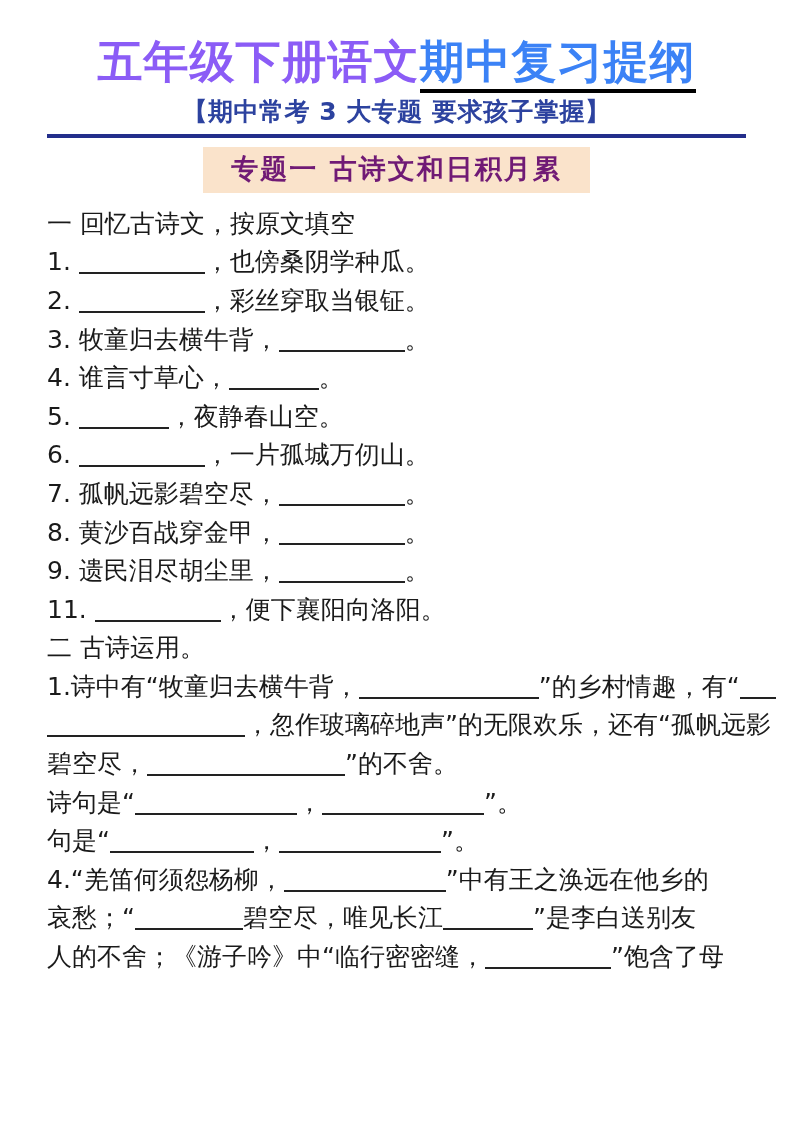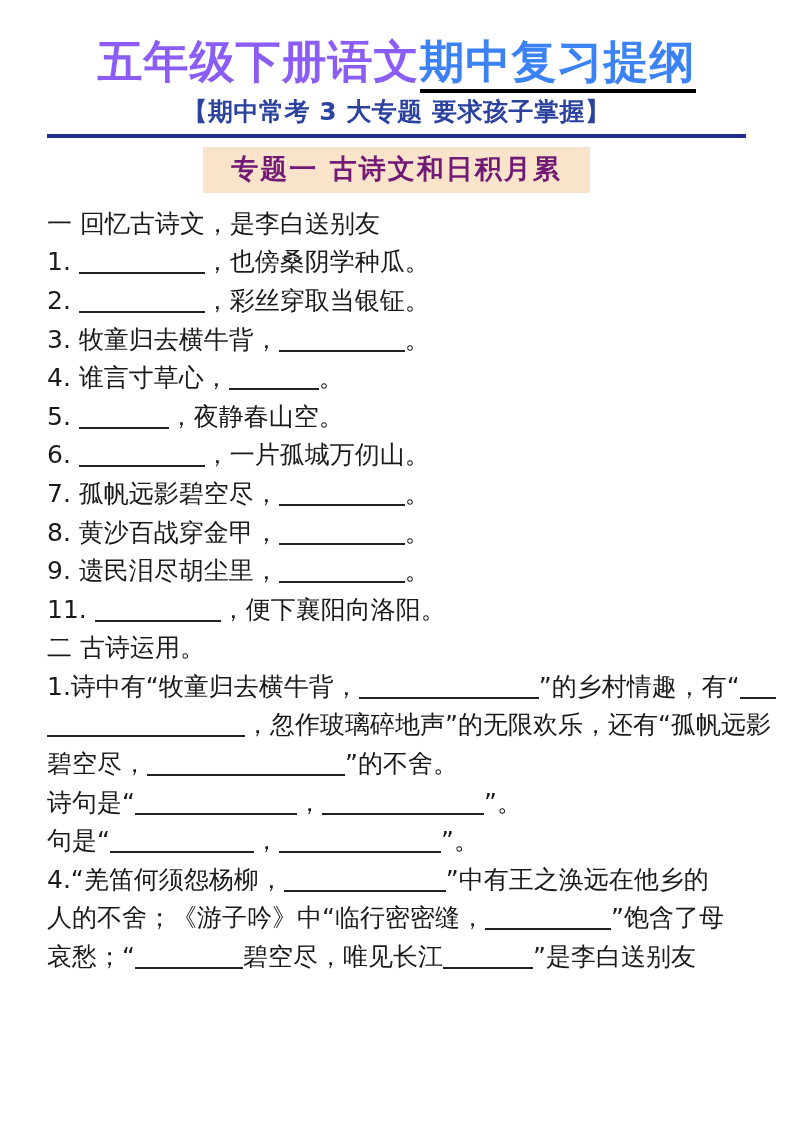--- a/index.html
+++ b/index.html
@@ -83,36 +83,36 @@
 
     <div class="subtitle">【期中常考 3 大专题 要求孩子掌握】</div>
 
     <div class="divider"></div>
 
     <div class="heading-row">
       <span class="section-heading">专题一 古诗文和日积月累</span>
     </div>
 
     <div class="body-text">
-      <div class="line">一 回忆古诗文，是李白送别友</div>
+      <div class="line">一 回忆古诗文，按原文填空</div>
       <div class="line">1. <span class="blank" style="width:126px"></span>，也傍桑阴学种瓜。</div>
       <div class="line">2. <span class="blank" style="width:126px"></span>，彩丝穿取当银钲。</div>
       <div class="line">3. 牧童归去横牛背，<span class="blank" style="width:126px"></span>。</div>
       <div class="line">4. 谁言寸草心，<span class="blank" style="width:90px"></span>。</div>
       <div class="line">5. <span class="blank" style="width:90px"></span>，夜静春山空。</div>
       <div class="line">6. <span class="blank" style="width:126px"></span>，一片孤城万仞山。</div>
       <div class="line">7. 孤帆远影碧空尽，<span class="blank" style="width:126px"></span>。</div>
       <div class="line">8. 黄沙百战穿金甲，<span class="blank" style="width:126px"></span>。</div>
       <div class="line">9. 遗民泪尽胡尘里，<span class="blank" style="width:126px"></span>。</div>
       <div class="line">11. <span class="blank" style="width:126px"></span>，便下襄阳向洛阳。</div>
       <div class="line">二 古诗运用。</div>
       <div class="line">1.诗中有“牧童归去横牛背，<span class="blank" style="width:180px"></span>”的乡村情趣，有“<span class="blank" style="width:36px"></span></div>
       <div class="line"><span class="blank" style="width:198px"></span>，忽作玻璃碎地声”的无限欢乐，还有“孤帆远影</div>
       <div class="line">碧空尽，<span class="blank" style="width:198px"></span>”的不舍。</div>
       <div class="line">诗句是“<span class="blank" style="width:162px"></span>，<span class="blank" style="width:162px"></span>”。</div>
       <div class="line">句是“<span class="blank" style="width:144px"></span>，<span class="blank" style="width:162px"></span>”。</div>
       <div class="line">4.“羌笛何须怨杨柳，<span class="blank" style="width:162px"></span>”中有王之涣远在他乡的</div>
+      <div class="line">哀愁；“<span class="blank" style="width:108px"></span>碧空尽，唯见长江<span class="blank" style="width:90px"></span>”是李白送别友</div>
       <div class="line">人的不舍；《游子吟》中“临行密密缝，<span class="blank" style="width:126px"></span>”饱含了母</div>
-      <div class="line">哀愁；“<span class="blank" style="width:108px"></span>碧空尽，唯见长江<span class="blank" style="width:90px"></span>”是李白送别友</div>
     </div>
 
   </div>
 </div>
 
 </body></html>

